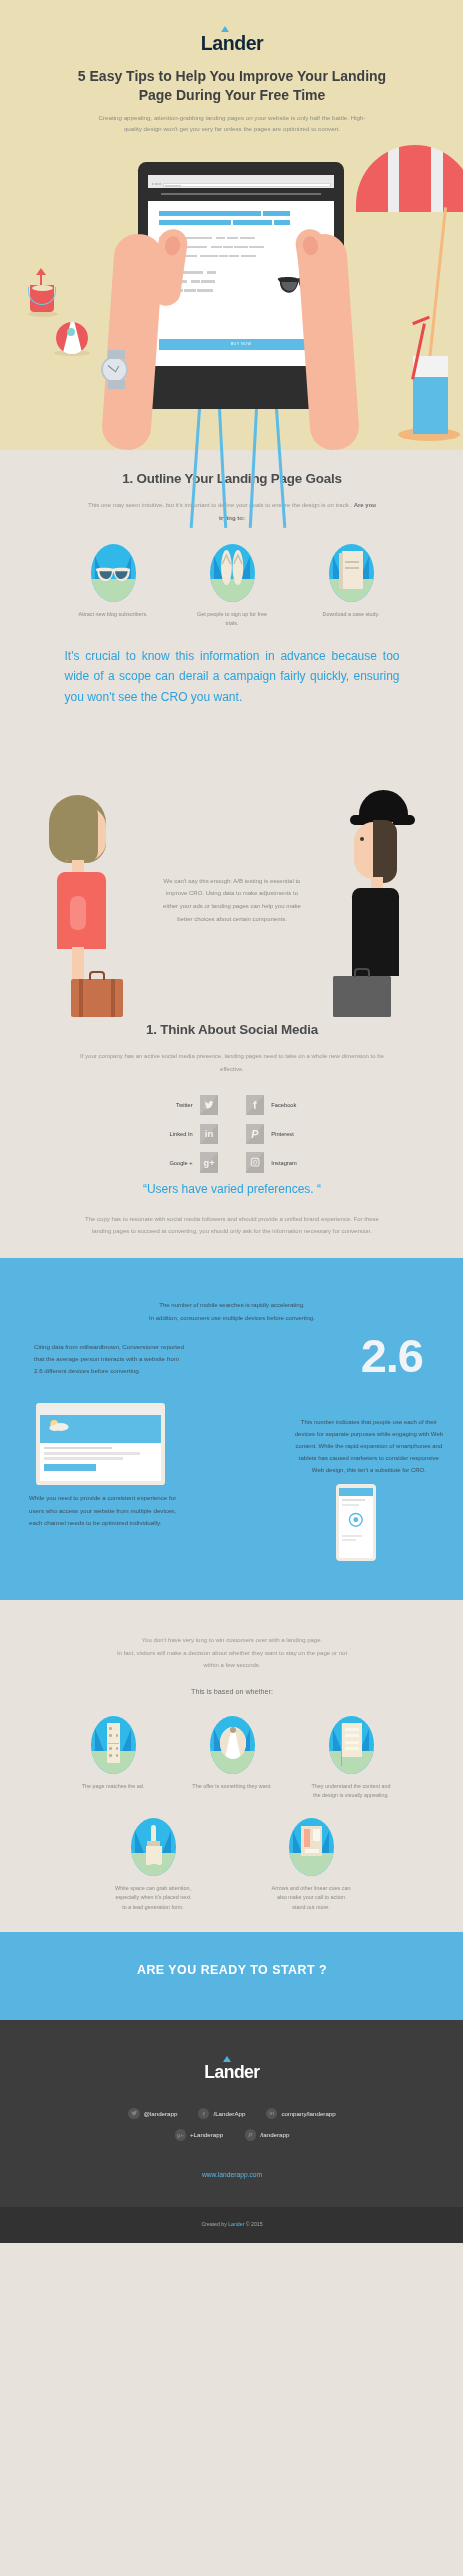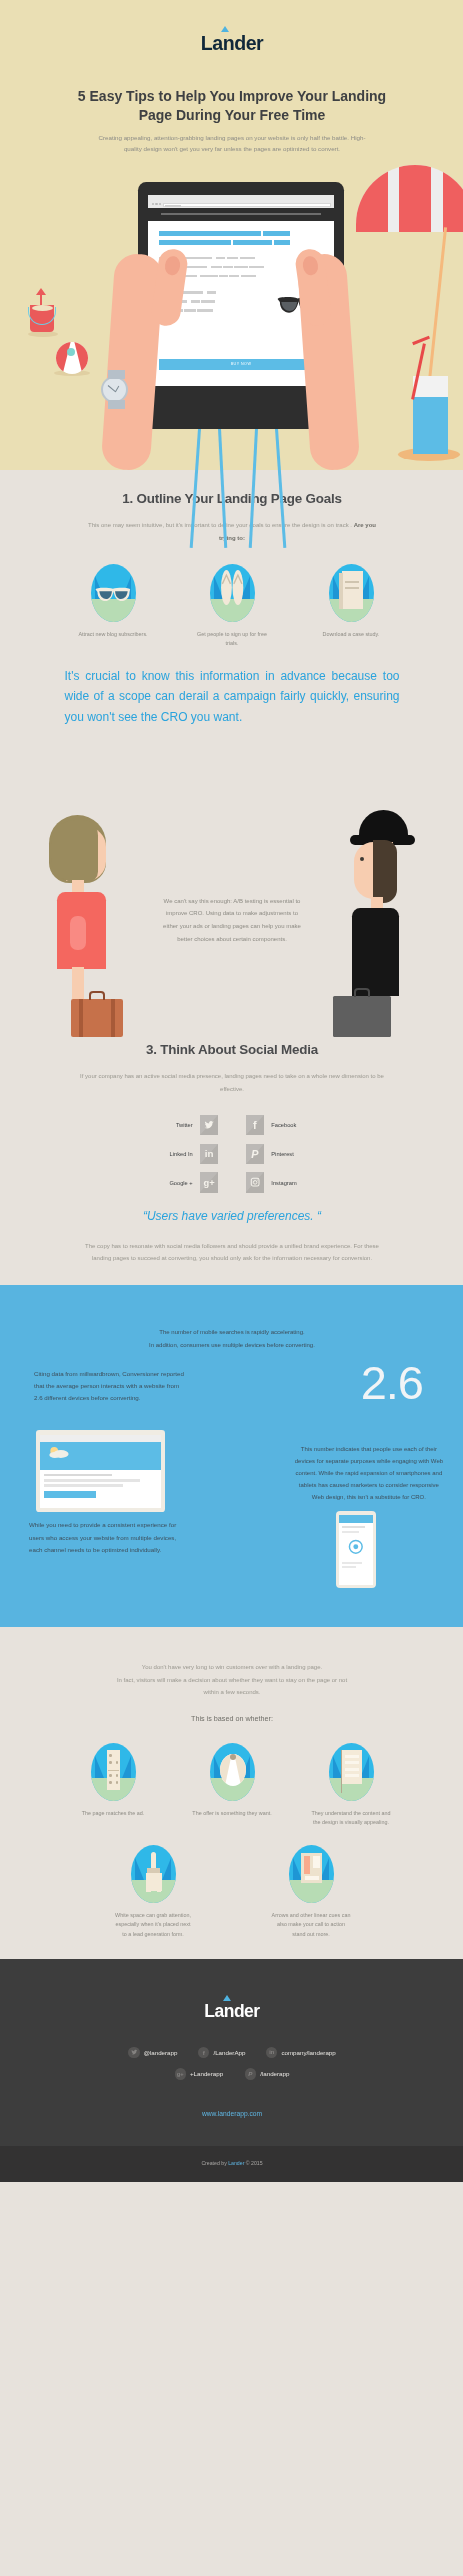--- a/index.html
+++ b/index.html
@@ -19,21 +19,21 @@
     color: #10283a;
   }
   .logo .caret {
     position: absolute; left: 20.6px; top: -5.7px;
     width: 0; height: 0;
     border-left: 4.6px solid transparent;
     border-right: 4.6px solid transparent;
     border-bottom: 6.2px solid #4fb3e0;
   }
   .hero h1 {
-    margin: 32px auto 0; width: 330px;
+    margin: 12px auto 0; width: 330px;
     font-size: 14px; line-height: 1.35; font-weight: bold;
     color: #3f4143; text-align: center;
   }
   .hero .sub {
     margin: 7.2px auto 0; width: 268px;
     font-size: 6.2px; line-height: 1.85; color: #8d8c86; text-align: center;
   }
 
   
   .scene { position: relative; height: 309px; margin-top: 6.2px; }
@@ -188,21 +188,21 @@
 
   
   .sec4 { background:#58b4e0; padding: 23px 0 20.6px; position:relative; }
   .sec4 h2 { text-align:center; font-size: 13.4px; font-weight:bold; color:#3a3c3e; line-height:1.4;
              width: 319px; margin: 0 auto; }
   .sec4 .lead { margin: 17.5px auto 0; width: 289px; text-align:center;
              font-size: 6px; line-height: 2.1; color:#3d4f5c; }
   .sec4 .cols { position:relative; margin-top: 13.4px; height: 242px; }
   .sec4 .p-left1 { position:absolute; left: 34px; top: 3.1px; width: 155px;
              font-size: 6.2px; line-height: 2.0; color:#3d4f5c; }
-  .bignum { position:absolute; right: 41px; top: -9.3px; font-size: 47px; font-weight:normal; color:#f1f4f6; letter-spacing:-1px;margin-left:24px; }
+  .bignum { position:absolute; right: 41px; top: -9.3px; font-size: 47px; font-weight:bold; color:#f1f4f6; letter-spacing:-1px;margin-left:24px; }
   .sec4 .p-right { position:absolute; right: 20.6px; top: 79px; width: 149px; text-align:center;
              font-size: 6px; line-height: 2.0; color:#3d4f5c; }
   .sec4 .p-left2 { position:absolute; left: 29px; top: 155px; width: 155px;
              font-size: 6.2px; line-height: 2.0; color:#3d4f5c; }
   .mini-tablet { position:absolute; left: 36px; top: 66px; width: 129px; height: 82px;
              background:#f0ece3; border-radius: 3.1px; padding: 4.1px; }
   .mini-tablet .scr { background:#fff; width:100%; height:100%; position:relative; overflow:hidden; }
   .mini-tablet .top { height: 7.2px; background:#eee; }
   .mini-tablet .hero2 { height: 28px; background:#5cbce6; position:relative; }
   .mini-phone { position:absolute; right: 88px; top: 147px; width: 40px; height: 77px;
@@ -423,21 +423,21 @@
       <div style="position:absolute;right:40px;top:183px;width:12.4px;height:21.6px;background:#161616;"></div>
       <div class="briefcase">
           <div class="handle"></div>
         </div>
     </div>
 
     <div class="body">We can't say this enough: A/B testing is essential to improve CRO. Using data to make adjustments to either your ads or landing pages can help you make better choices about certain components.</div>
   </div>
 
   <div class="section" style="padding-top:5.2px;">
-    <h2>3. Think About Social Media</h2>
+    <h2>1. Think About Social Media</h2>
     <div class="lead" style="width:309px;">If your company has an active social media presence, landing pages need to take on a whole new dimension to be effective.</div>
 
     <div class="social-grid">
       <div class="sg-col">
         <div class="sg-row l">
           <span class="sg-label l">Twitter</span>
           <span class="sg-tile">
             <svg viewBox="0 0 24 24" width="10.3" height="10.3">
                 <path fill="#f4f1ea" d="M23 4.9a8.6 8.6 0 01-2.5.7 4.3 4.3 0 001.9-2.4c-.8.5-1.8.9-2.8 1.1A4.3 4.3 0 0012 8a12.2 12.2 0 01-8.9-4.5 4.3 4.3 0 001.3 5.8c-.7 0-1.4-.2-2-.5a4.3 4.3 0 003.5 4.3c-.7.2-1.3.2-2 .1a4.3 4.3 0 004 3 8.7 8.7 0 01-6.3 1.8A12.2 12.2 0 0019.8 7.6c0-.2 0-.4-.1-.5.9-.6 1.6-1.4 2.2-2.2z"></path>
               </svg>
@@ -470,21 +470,21 @@
               <rect x="3" y="3" width="18" height="18" rx="4" fill="none" stroke="#f4f1ea" stroke-width="2.4"></rect>
               <circle cx="12" cy="12.5" r="4.2" fill="none" stroke="#f4f1ea" stroke-width="2.2"></circle>
               <circle cx="17.2" cy="6.9" r="1.2" fill="#f4f1ea"></circle>
             </svg>
           </span>
           <span class="sg-label">Instagram</span>
         </div>
       </div>
     </div>
 
-    <div class="highlight center" style="margin-top:11px;font-style:italic;">“Users have varied preferences. “</div>
+    <div class="highlight center" style="margin-top:4px;">“Users have varied preferences. “</div>
     <div class="lead" style="width:314px; margin-top:13.4px;">The copy has to resonate with social media followers and should provide a unified brand experience. For these landing pages to succeed at converting, you should only ask for the information necessary for conversion.</div>
   </div>
 
   <div class="sec4">
     <div class="lead">
       <div>The number of mobile searches is rapidly accelerating.</div>
       <div>In addition, consumers use multiple devices before converting.</div>
     </div>
 
     <div class="cols">
@@ -610,20 +610,23 @@
           <div style="position:absolute;left:12.4px;top:8.2px;width:21.6px;height:30px;background:#ede2cd;"></div>
           <div style="position:absolute;left:15px;top:11.3px;width:6.7px;height:17.5px;background:#f9ab8d;"></div>
           <div style="position:absolute;left:24px;top:11.3px;width:7.7px;height:11.3px;background:#fbf6ec;"></div>
           <div style="position:absolute;left:16px;top:31px;width:14.4px;height:4.1px;background:#fbf6ec;"></div>
         </div>
         <div class="cap">Arrows and other linear cues can also make your call to action stand out more.</div>
       </div>
     </div>
   </div>
 
+  <div class="cta">
+    <h3>ARE YOU READY TO START ?</h3>
+  </div>
 
   <div class="footer">
     <div class="logo-wrap">
       <span class="logo">
         <span class="caret"></span>
         <span>Lander</span>
       </span>
     </div>
 
     <div class="fsocial">

